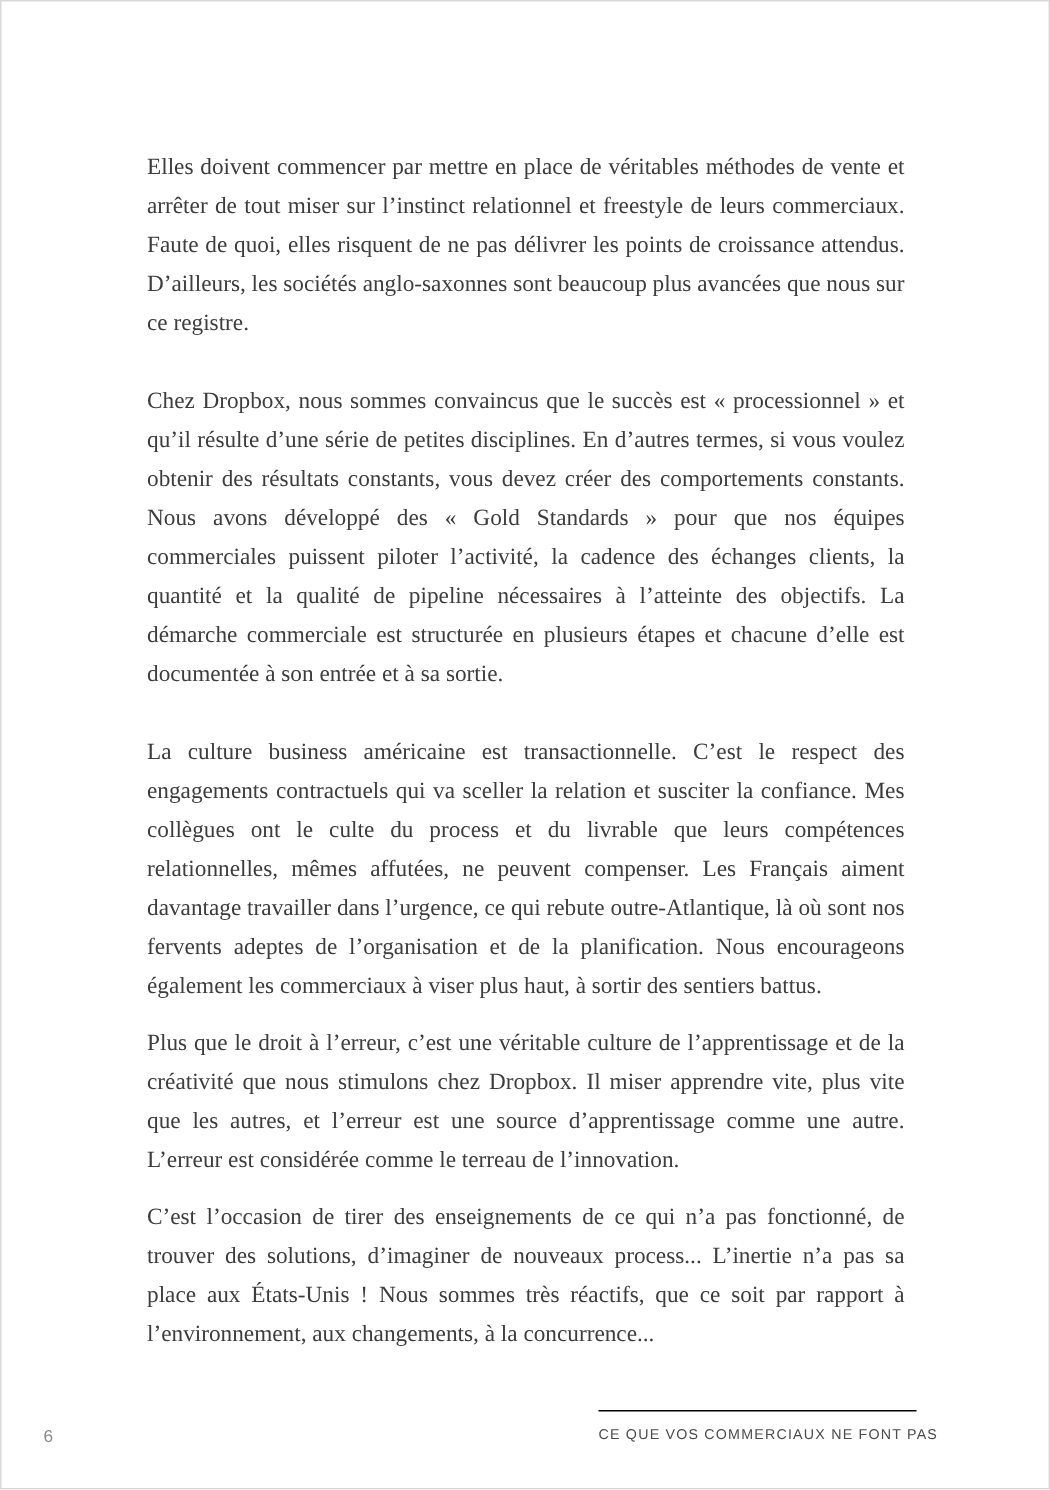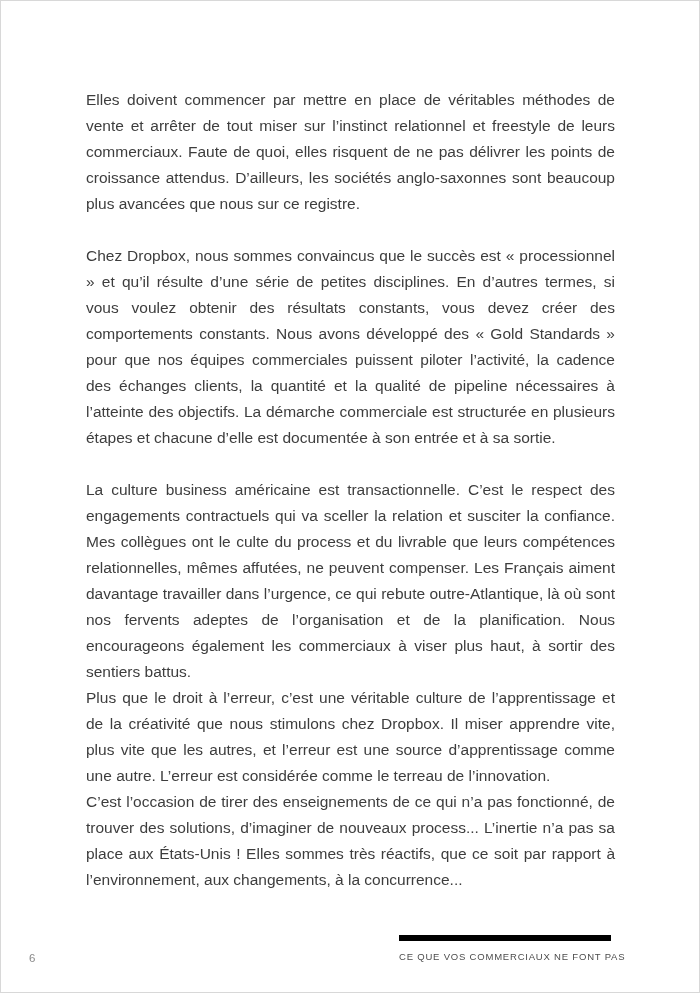--- a/index.html
+++ b/index.html
@@ -25,60 +25,61 @@
     position: absolute;
     left: 85px;
     right: 84px;
     top: 86px;
     color: #3d3d3d;
     font-size: 15.5px;
     line-height: 26px;
     text-align: justify;
   }
   .content p {
-    margin: 0;
+    margin: 12px;
     padding: 0;
+    font-family: Liberation Serif, serif;
   }
   .content p.gap-after {
     margin-bottom: 26px;
   }
   .footer-pagenum {
     position: absolute;
     left: 28px;
     bottom: 28px;
     font-size: 11.5px;
     color: #8a8a8a;
   }
   .footer-running {
     position: absolute;
     right: 88px;
     bottom: 28px;
     width: 212px;
-    border-top: 6px solid #000000;
+    border-top: 1px solid #000000;
     padding-top: 5px;
     text-align: left;
   }
   .footer-running span {
     font-size: 9.5px;
     letter-spacing: 0.8px;
     color: #4c4c4c;
     white-space: nowrap;
   }
 </style>
 </head>
 <body>
 
 <div class="page">
 
   <div class="content">
     <p class="gap-after">Elles doivent commencer par mettre en place de véritables méthodes de vente et arrêter de tout miser sur l’instinct relationnel et freestyle de leurs commerciaux. Faute de quoi, elles risquent de ne pas délivrer les points de croissance attendus. D’ailleurs, les sociétés anglo-saxonnes sont beaucoup plus avancées que nous sur ce registre.</p>
     <p class="gap-after">Chez Dropbox, nous sommes convaincus que le succès est « processionnel » et qu’il résulte d’une série de petites disciplines. En d’autres termes, si vous voulez obtenir des résultats constants, vous devez créer des comportements constants. Nous avons développé des « Gold Standards » pour que nos équipes commerciales puissent piloter l’activité, la cadence des échanges clients, la quantité et la qualité de pipeline nécessaires à l’atteinte des objectifs. La démarche commerciale est structurée en plusieurs étapes et chacune d’elle est documentée à son entrée et à sa sortie.</p>
     <p>La culture business américaine est transactionnelle. C’est le respect des engagements contractuels qui va sceller la relation et susciter la confiance. Mes collègues ont le culte du process et du livrable que leurs compétences relationnelles, mêmes affutées, ne peuvent compenser. Les Français aiment davantage travailler dans l’urgence, ce qui rebute outre-Atlantique, là où sont nos fervents adeptes de l’organisation et de la planification. Nous encourageons également les commerciaux à viser plus haut, à sortir des sentiers battus.</p>
     <p>Plus que le droit à l’erreur, c’est une véritable culture de l’apprentissage et de la créativité que nous stimulons chez Dropbox. Il miser apprendre vite, plus vite que les autres, et l’erreur est une source d’apprentissage comme une autre. L’erreur est considérée comme le terreau de l’innovation.</p>
-    <p>C’est l’occasion de tirer des enseignements de ce qui n’a pas fonctionné, de trouver des solutions, d’imaginer de nouveaux process... L’inertie n’a pas sa place aux États-Unis ! Elles sommes très réactifs, que ce soit par rapport à l’environnement, aux changements, à la concurrence...</p>
+    <p>C’est l’occasion de tirer des enseignements de ce qui n’a pas fonctionné, de trouver des solutions, d’imaginer de nouveaux process... L’inertie n’a pas sa place aux États-Unis ! Nous sommes très réactifs, que ce soit par rapport à l’environnement, aux changements, à la concurrence...</p>
   </div>
 
   <div class="footer-pagenum">6</div>
 
   <div class="footer-running">
     <span>CE QUE VOS COMMERCIAUX NE FONT PAS</span>
   </div>
 
 </div>
 

